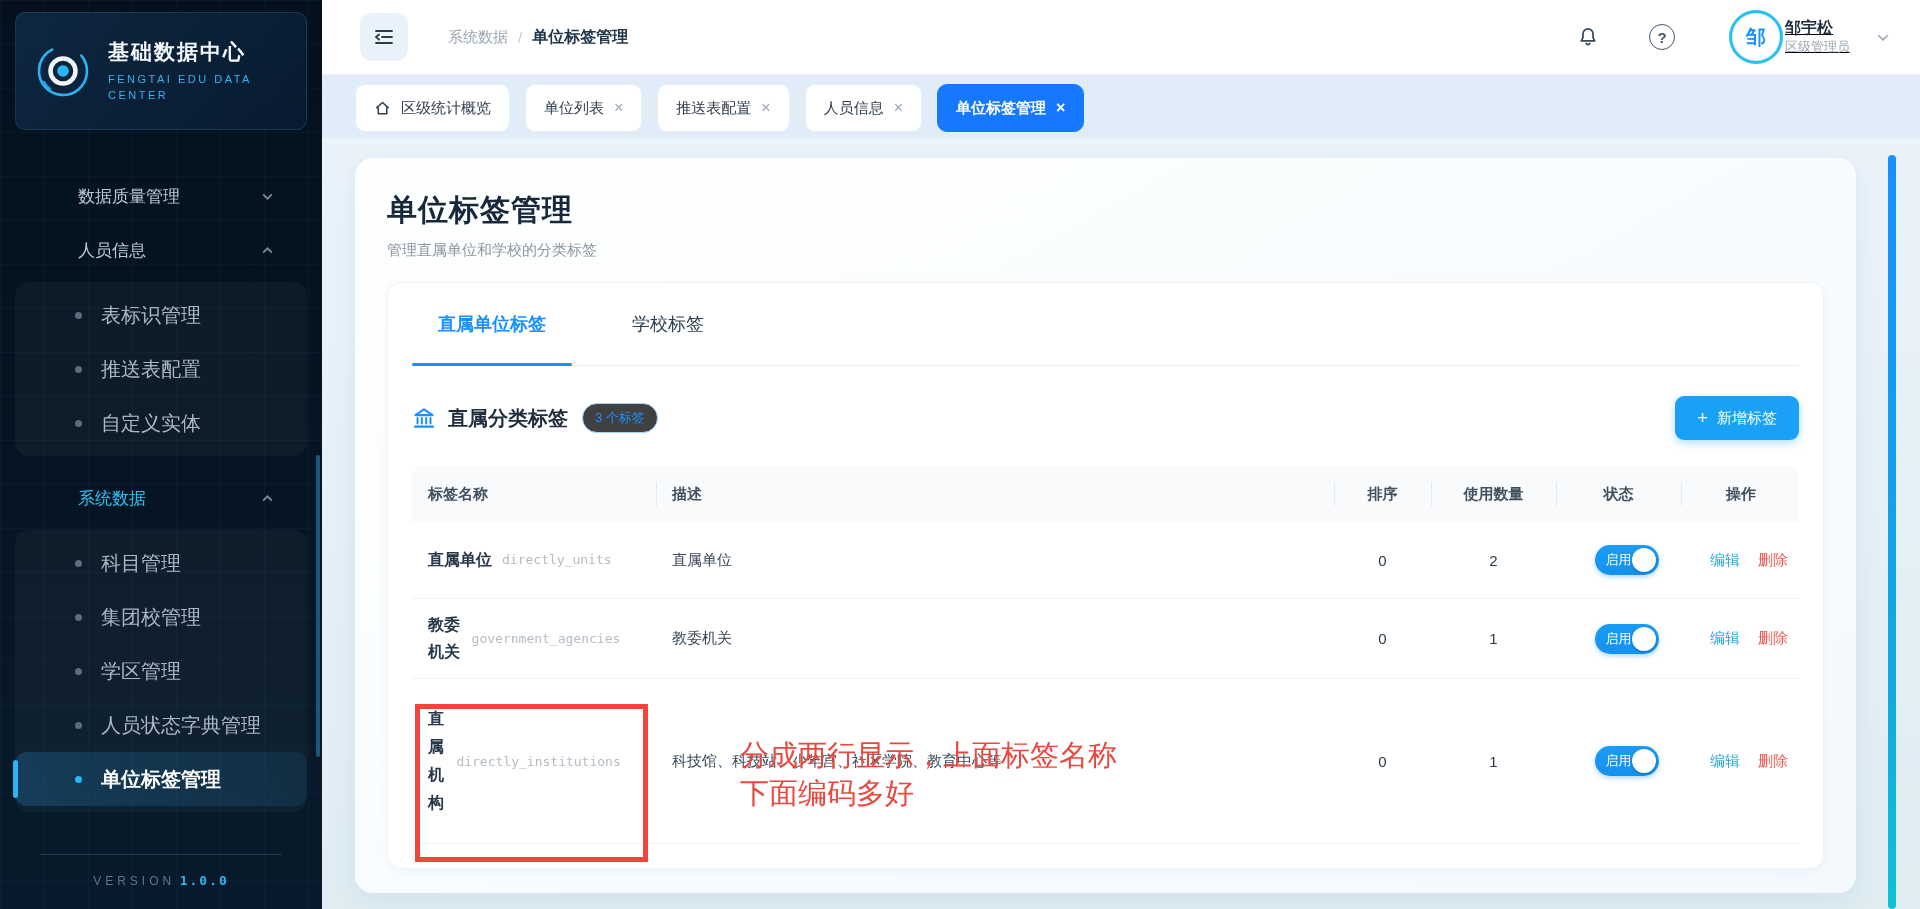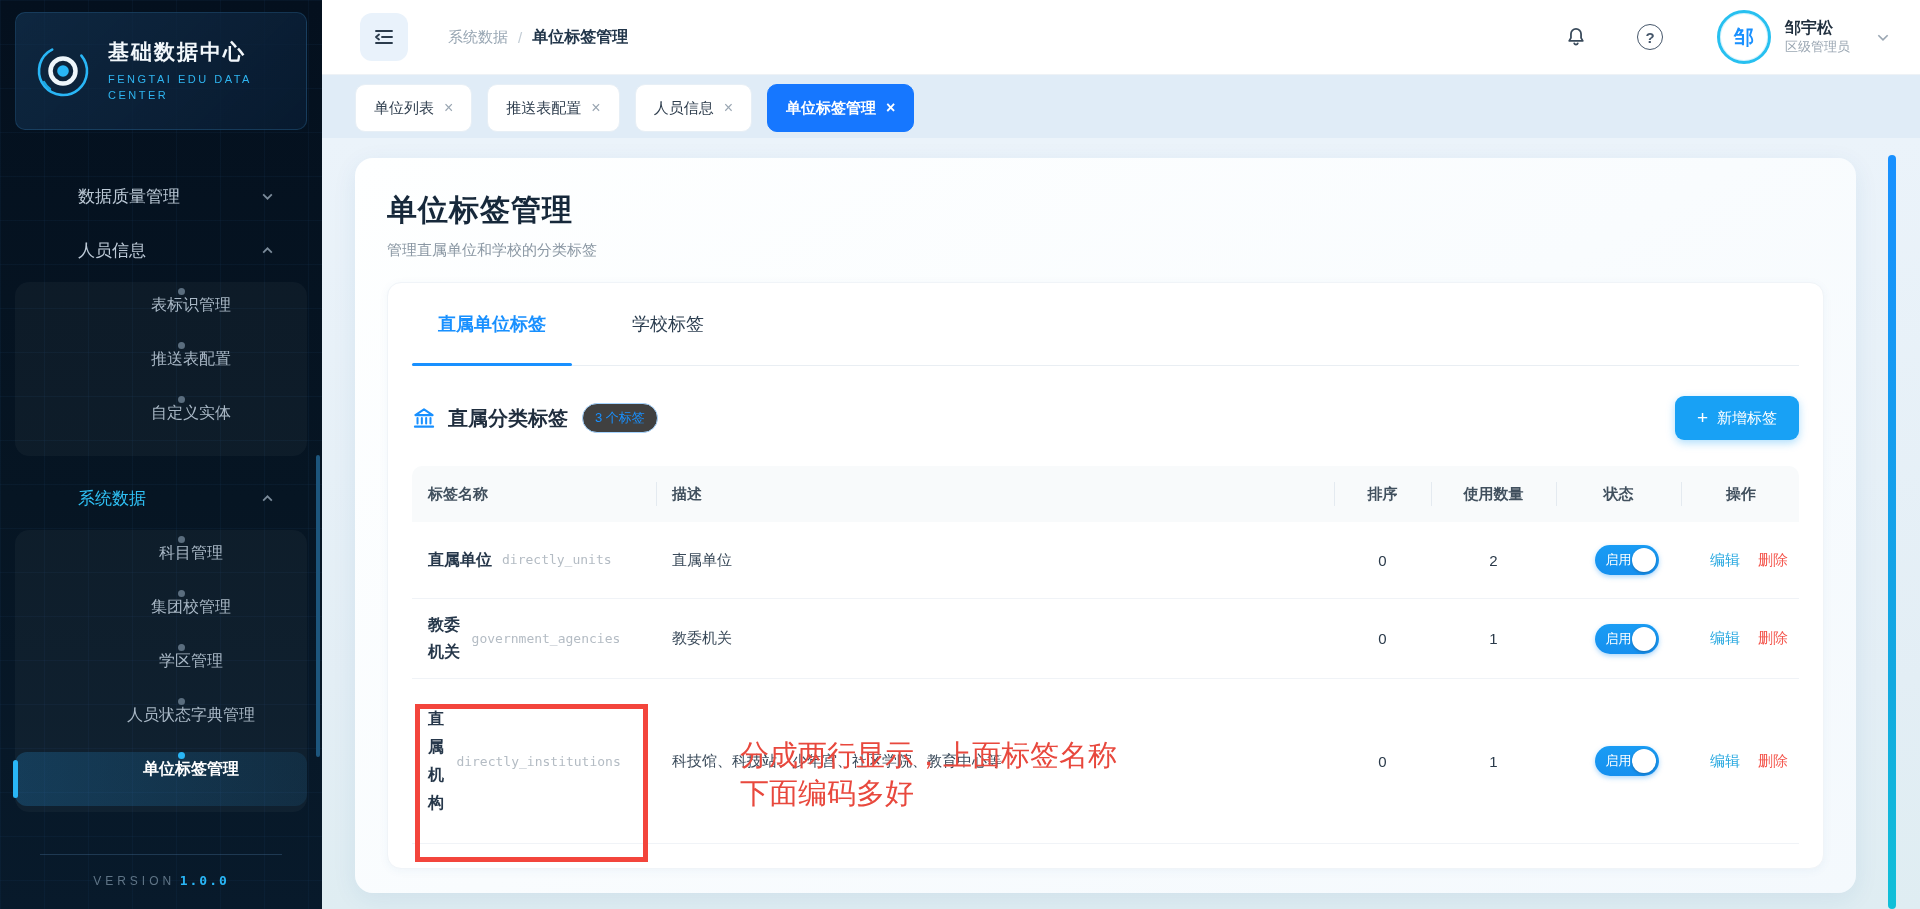--- a/index.html
+++ b/index.html
@@ -21,21 +21,21 @@
   .logo-text .lt { color:#f2f7fb; font-size:21px; font-weight:700; letter-spacing:2px; }
   .logo-text .ls { color:#2fb5f0; font-size:11px; letter-spacing:2.5px; margin-top:6px; width:160px; line-height:1.45; }
   .menu { flex:0 0 auto; }
   .menu-item { position:relative; height:48px; display:flex; align-items:center;
     padding-left:78px; color:#bcc9d6; font-size:17px; cursor:pointer; }
   .menu-item .chev { position:absolute; right:48px; color:#7b8b9a; display:flex; }
   .menu-item.cyan { color:#2fc1f5; }
   .submenu { margin:8px 15px 0 15px; background:rgba(255,255,255,0.035);
     border-radius:14px; padding:6px 0; }
   .submenu-item { position:relative; height:54px; display:flex; align-items:center;
-    padding-left:60px; color:#a9b8c6; font-size:16px; cursor:pointer; border-radius:12px;flex-direction:column; }
+    padding-left:60px; color:#a9b8c6; font-size:20px; cursor:pointer; border-radius:12px; }
   .submenu-item .dot { width:7px; height:7px; border-radius:50%; background:#5a6d7e; margin-right:19px; }
   .submenu-item.active { background:linear-gradient(90deg, rgba(41,160,235,0.22), rgba(41,160,235,0.10));
     color:#ffffff; font-weight:700; }
   .submenu-item.active .dot { background:#29b6f6; }
   .submenu-item.active::before { content:""; position:absolute; left:-2px; top:8px; bottom:8px;
     width:5px; border-radius:3px; background:#29b6f6; }
   .mt6{margin-top:6px;} .mt18{margin-top:18px;} .mt42{margin-top:42px;}
   .sidebar-spacer { flex:1 1 auto; }
   .sidebar-divider { margin:0 40px; border-top:1px solid rgba(90,140,185,0.28); }
   .version-row { text-align:center; padding:16px 0 20px 0; }
@@ -57,21 +57,21 @@
   .bc-current { color:#22364a; font-weight:700; font-size:16px; }
   .top-actions { margin-left:auto; display:flex; align-items:center; }
   .icon-btn { background:none; border:none; cursor:pointer; display:flex; align-items:center;
     justify-content:center; color:#38495a; }
   .help-badge { width:26px; height:26px; border-radius:50%; border:1.8px solid #45566a;
     color:#45566a; font-size:15px; font-weight:700; display:flex; align-items:center; justify-content:center; }
   .avatar { width:54px; height:54px; border-radius:50%; background:#ffffff;
     border:3px solid #27c0f0; color:#1890ff; font-size:20px; font-weight:700;
     display:flex; align-items:center; justify-content:center; margin-left:54px; cursor:pointer;
     box-shadow:0 0 0 1px #d6f2fc inset; }
-  .user-meta { margin-left:14px; line-height:1.3; cursor:pointer; }
+  .user-meta { margin-left:2px; line-height:1.3; cursor:pointer;text-decoration:underline; }
   .user-name { color:#1f2e3d; font-size:16px; font-weight:700; }
   .user-role { color:#9aa6b2; font-size:13px; }
   .user-chev { margin-left:26px; color:#9aa6b2; display:flex; cursor:pointer; }
   .g50{margin-left:50px;}
 
   
   .tabstrip { height:63px; background:#e0ecf7; display:flex; align-items:flex-start;
     padding:9px 0 0 33px; gap:15px; }
   .tab { height:48px; background:#ffffff; border:1px solid #e7eff6; border-radius:10px;
     display:flex; align-items:center; padding:0 18px; gap:10px; font-size:15px;
@@ -280,20 +280,28 @@
       <span class="user-chev">
         <svg width="14" height="14" viewBox="0 0 12 12">
             <polyline points="2,4.5 6,8.5 10,4.5" fill="none" stroke="currentColor" stroke-width="1.4"></polyline>
           </svg>
       </span>
     </div>
   </header>
 
   <div class="tabstrip">
     <div class="tab">
+      <span>
+        <svg width="17" height="17" viewBox="0 0 16 16">
+          <path d="M2.2 7.6 L8 2.4 L13.8 7.6 M4 6.8 V13 H12 V6.8" fill="none" stroke="#2f3e4e" stroke-width="1.4" stroke-linejoin="round"></path>
+        </svg>
+      </span>
+      <span>区级统计概览</span>
+    </div>
+    <div class="tab">
       <span>单位列表</span>
       <span class="x">×</span>
     </div>
     <div class="tab">
       <span>推送表配置</span>
       <span class="x">×</span>
     </div>
     <div class="tab">
       <span>人员信息</span>
       <span class="x">×</span>

